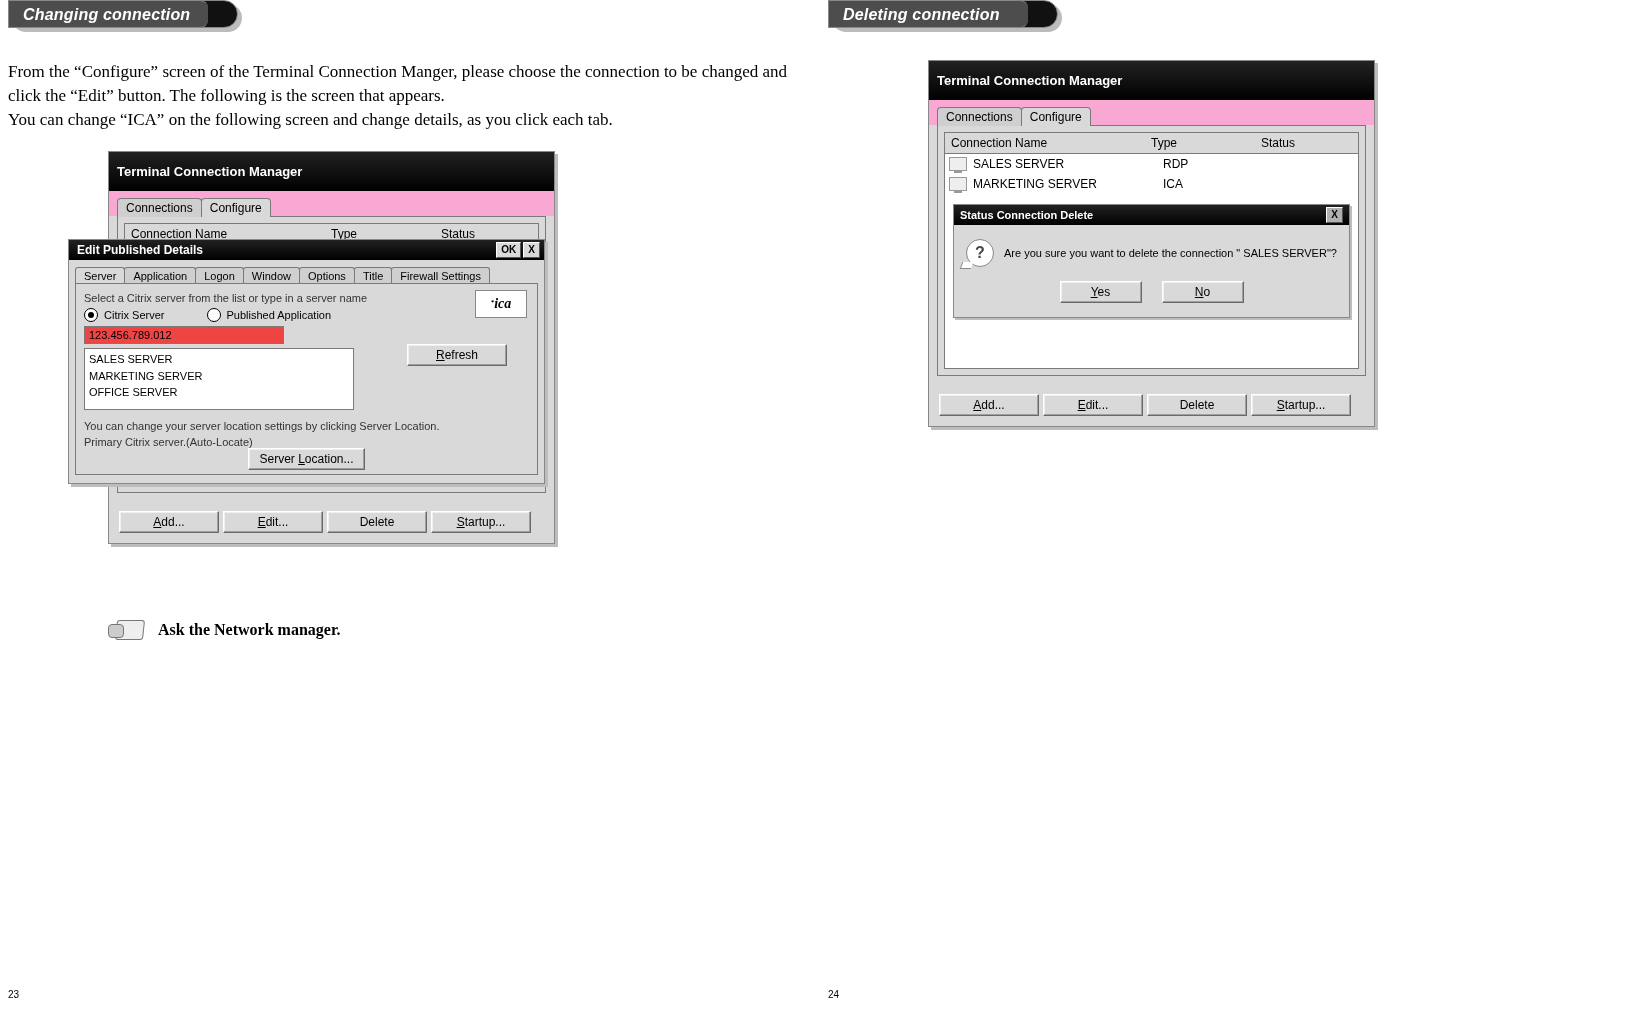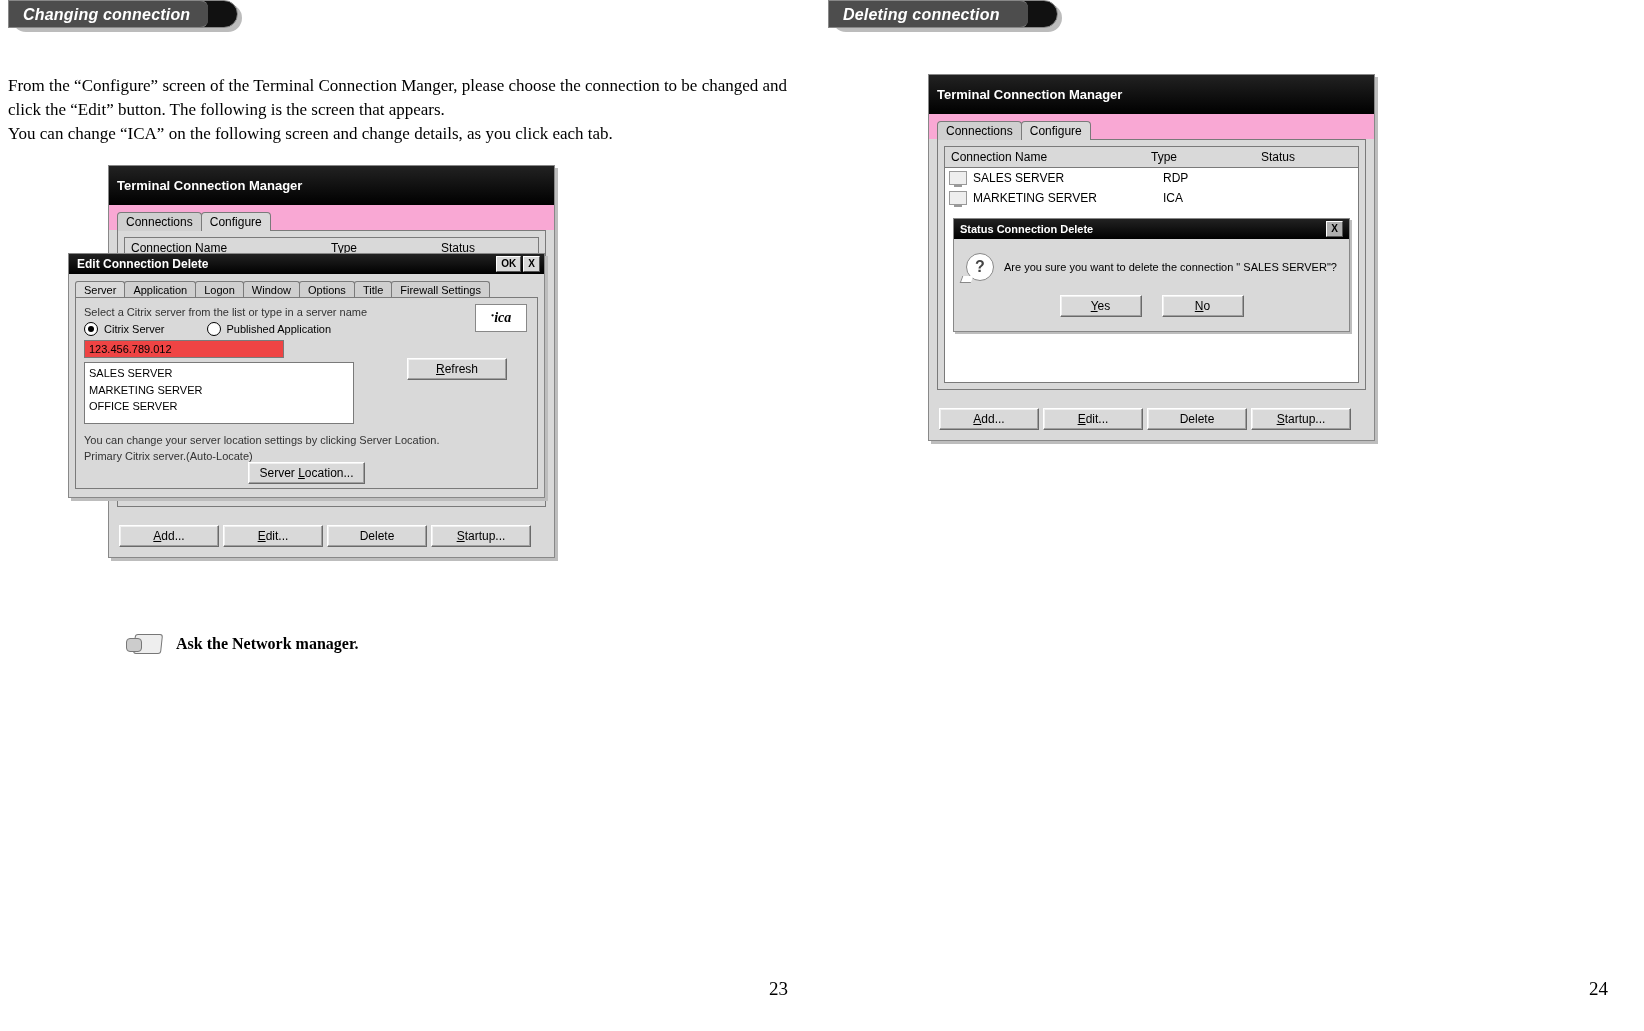--- a/index.html
+++ b/index.html
@@ -17,21 +17,21 @@
   }
   .col {
     width: 780px;
     position: relative;
   }
   
   .pill {
     position: relative;
     width: 230px;
     height: 44px;
-    margin-bottom: 30px;
+    margin-bottom: 16px;
   }
   .pill-shadow {
     position: absolute;
     left: 4px; top: 4px;
     width: 230px; height: 28px;
     background: #bcbcbc;
     border-radius: 14px;
   }
   .pill-body {
     position: absolute;
@@ -310,44 +310,43 @@
     width:10px;height:6px;border:1px solid #888;border-top:none;border-right:none;
     transform:skewX(-20deg);
     background:#fff;
   }
   .confirm-btns {
     display:flex;gap:20px;justify-content:center;padding:0 0 14px 0;
   }
   
   .note-row {
     display:flex;align-items:center;gap:10px;
-    margin-left:90px;margin-top:40px;
+    margin-left:72px;margin-top:40px;
     font-family:"Times New Roman", serif;
     font-weight:bold;
     font-size:16px;
     padding-left:28px;
   }
   .scroll-icon {
     width:40px;height:28px;position:relative;
   }
   .scroll-icon .paper {
     position:absolute;left:8px;top:4px;width:26px;height:18px;
     background:#eee;border:1px solid #777;border-radius:3px;
     transform:skewX(-6deg);
   }
   .scroll-icon .hand {
     position:absolute;left:0;top:8px;width:14px;height:12px;
     background:#ccc;border:1px solid #777;border-radius:4px;
   }
   .page-num {
-    text-align:right;
-    font-size:19px;
+    text-align:left;
+    font-size:10px;
     margin-top:auto;
     padding-top:10px;
-    font-family:Liberation Serif, serif;
   }
   .col-flex {
     display:flex;flex-direction:column;min-height:1000px;
   }
 </style>
 </head>
 <body>
 
 <div class="page-wrap">
 
@@ -380,21 +379,21 @@
         <div class="button-row">
           <div class="winbtn"><span class="u">A</span><span>dd...</span></div>
           <div class="winbtn"><span class="u">E</span>dit...</div>
           <div class="winbtn">Delete</div>
           <div class="winbtn"><span class="u">S</span>tartup...</div>
         </div>
       </div>
 
       <div class="edit-dialog">
         <div class="edit-titlebar">
-          <span>Edit Connection Delete</span>
+          <span>Edit Published Details</span>
           <span class="spacer"></span>
           <span class="tb-btn">OK</span>
           <span class="tb-btn">X</span>
         </div>
         <div class="edit-tabset">
           <div class="edit-tab">Server</div>
           <div class="edit-tab inactive">Application</div>
           <div class="edit-tab inactive">Logon</div>
           <div class="edit-tab inactive">Window</div>
           <div class="edit-tab inactive">Options</div>

